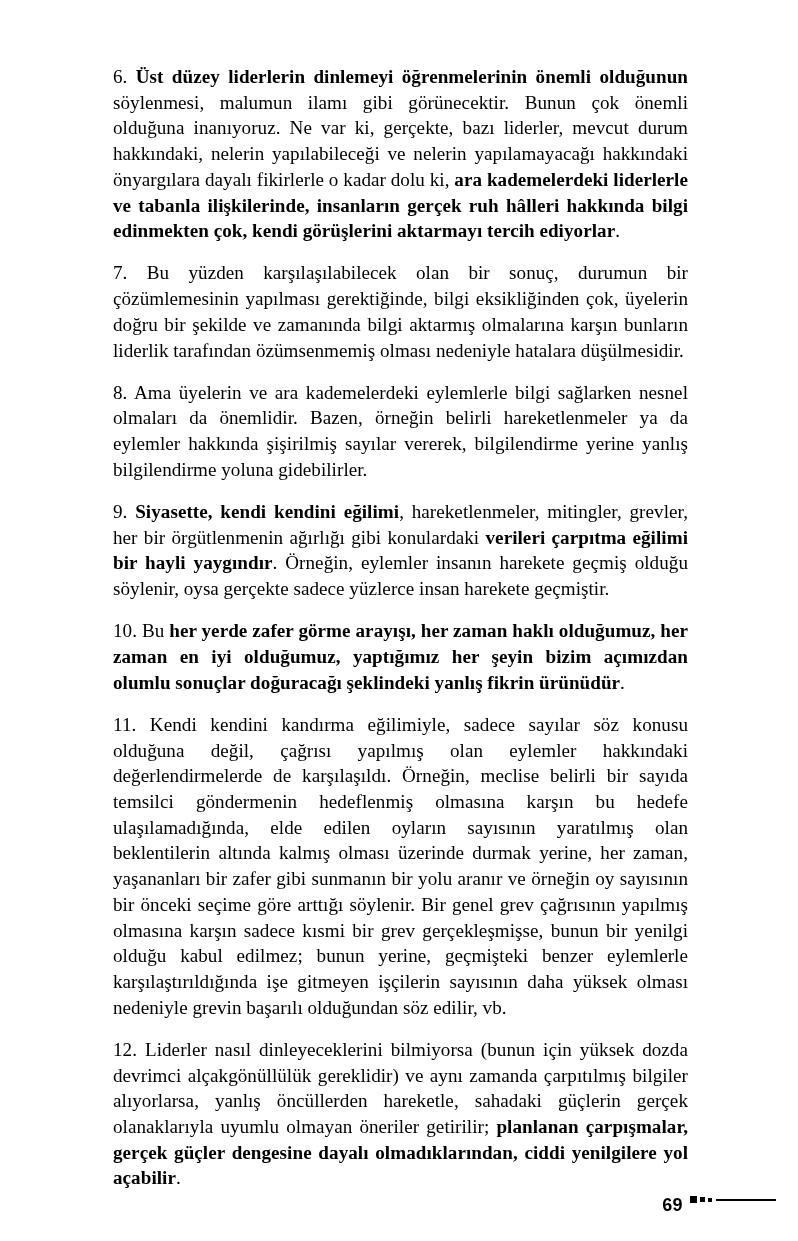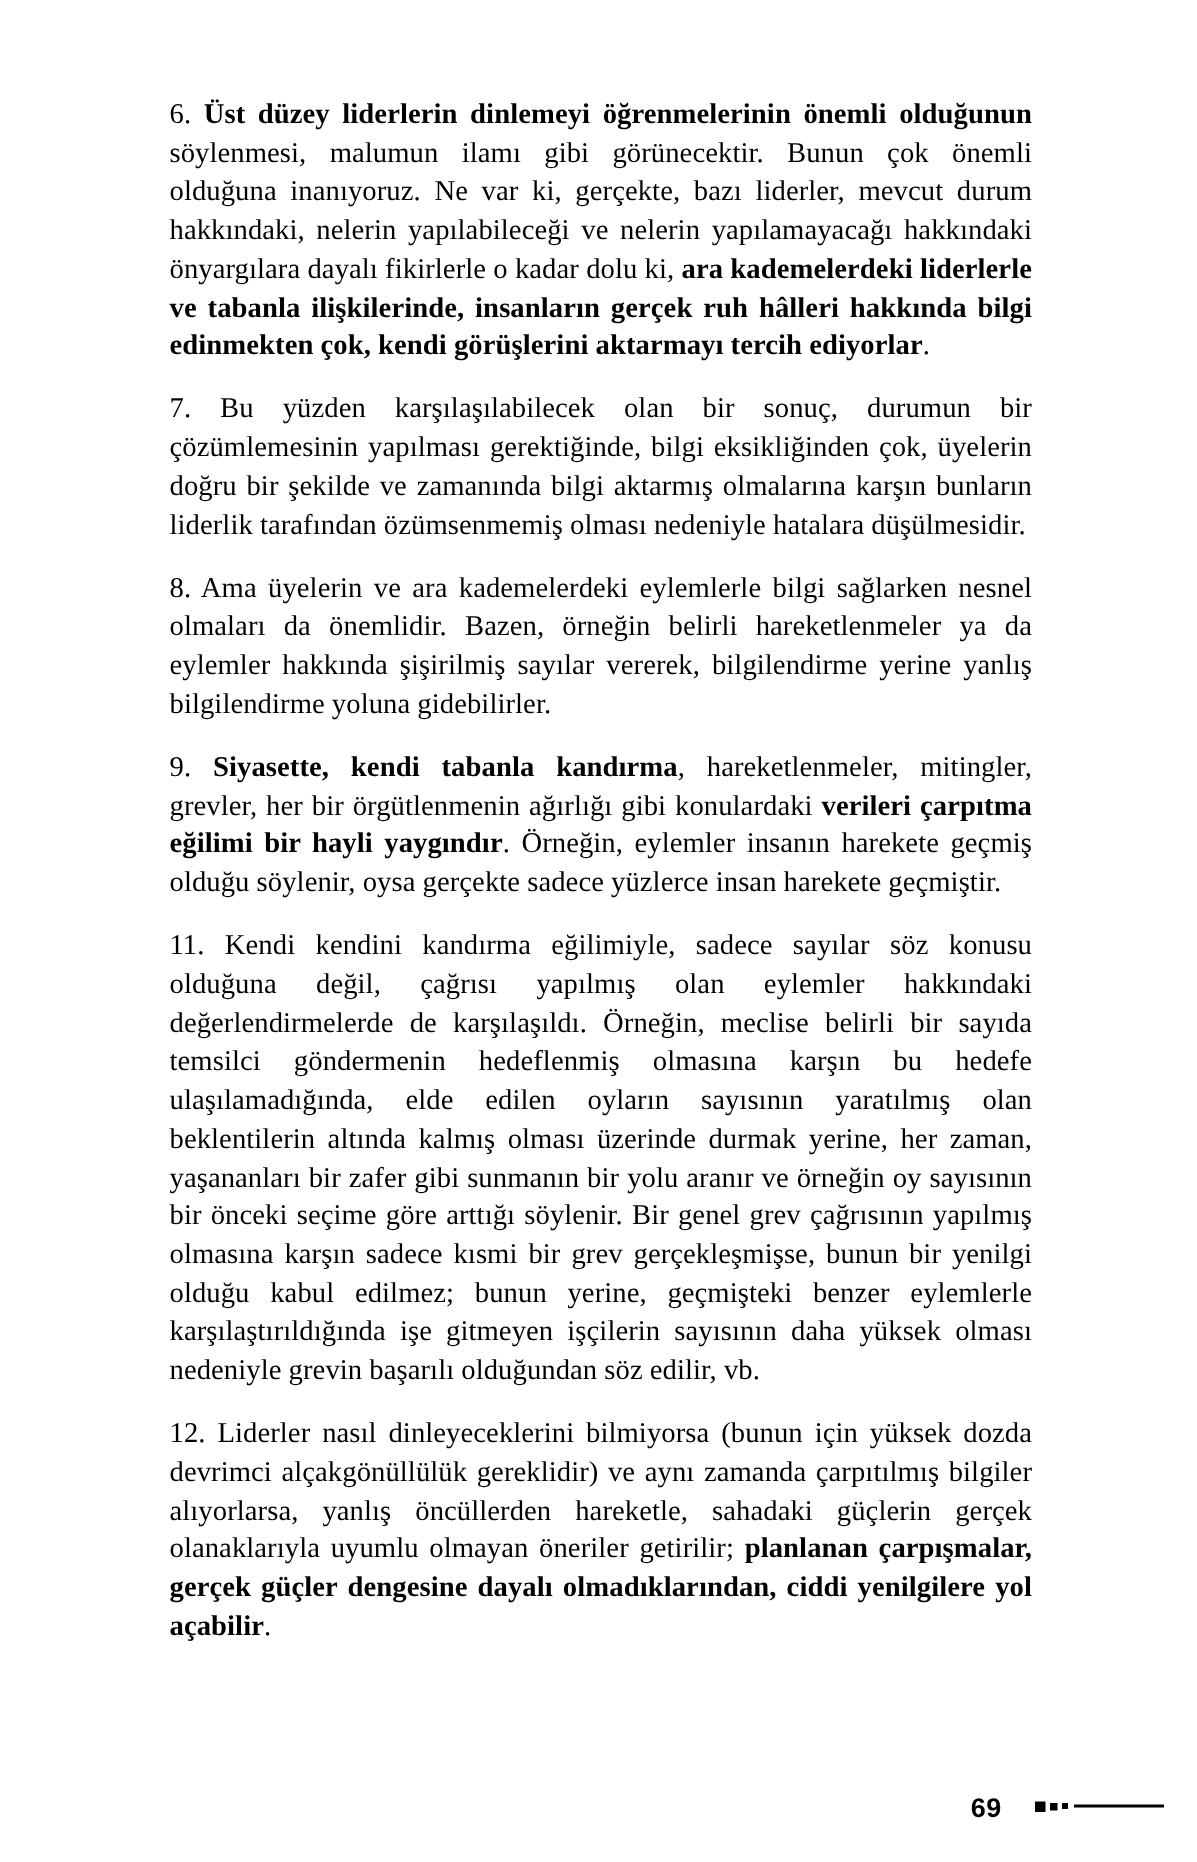--- a/index.html
+++ b/index.html
@@ -49,22 +49,22 @@
     left: 0;
     top: 1196px;
     width: 798px;
     height: 30px;
   }
   .footer-inner {
     position: absolute;
     right: 22px;
     top: 0;
     display: flex;
-    align-items: center;
-    gap: 22px;
+    align-items: flex-start;
+    gap: 7px;
   }
   .page-number {
     font-family: "Liberation Sans", "DejaVu Sans", sans-serif;
     font-size: 18px;
     font-weight: bold;
     letter-spacing: 0.4px;
     line-height: 18px;
   }
   .deco {
     display: flex;
@@ -101,21 +101,22 @@
 </head>
 <body>
 
 <div class="page">
 
   <div class="content">
     <div id="paragraph-list">
         <p class="para" id="para-6"><span>6.</span><b> Üst düzey liderlerin dinlemeyi öğrenmelerinin önemli olduğunun</b><span> söylenmesi, malumun ilamı gibi görünecektir. Bunun çok önemli olduğuna inanıyoruz. Ne var ki, gerçekte, bazı liderler, mevcut durum hakkındaki, nelerin yapılabileceği ve nelerin yapılamayacağı hakkındaki önyargılara dayalı fikirlerle o kadar dolu ki, </span><b>ara kademelerdeki liderlerle ve tabanla ilişkilerinde, insanların gerçek ruh hâlleri hakkında bilgi edinmekten çok, kendi görüşlerini aktarmayı tercih ediyorlar</b><span>.</span></p>
         <p class="para" id="para-7"><span>7.</span><span> Bu yüzden karşılaşılabilecek olan bir sonuç, durumun bir çözümlemesinin yapılması gerektiğinde, bilgi eksikliğinden çok, üyelerin doğru bir şekilde ve zamanında bilgi aktarmış olmalarına karşın bunların liderlik tarafından özümsenmemiş olması nedeniyle hatalara düşülmesidir.</span></p>
         <p class="para" id="para-8"><span>8.</span><span> Ama üyelerin ve ara kademelerdeki eylemlerle bilgi sağlarken nesnel olmaları da önemlidir. Bazen, örneğin belirli hareketlenmeler ya da eylemler hakkında şişirilmiş sayılar vererek, bilgilendirme yerine yanlış bilgilendirme yoluna gidebilirler.</span></p>
-        <p class="para" id="para-9"><span>9.</span><b> Siyasette, kendi tabanla kandırma</b><span>, hareketlenmeler, mitingler, grevler, her bir örgütlenmenin ağırlığı gibi konulardaki </span><b>verileri çarpıtma eğilimi bir hayli yaygındır</b><span>. Örneğin, eylemler insanın harekete geçmiş olduğu söylenir, oysa gerçekte sadece yüzlerce insan harekete geçmiştir.</span></p>
+        <p class="para" id="para-9"><span>9.</span><b> Siyasette, kendi kendini eğilimi</b><span>, hareketlenmeler, mitingler, grevler, her bir örgütlenmenin ağırlığı gibi konulardaki </span><b>verileri çarpıtma eğilimi bir hayli yaygındır</b><span>. Örneğin, eylemler insanın harekete geçmiş olduğu söylenir, oysa gerçekte sadece yüzlerce insan harekete geçmiştir.</span></p>
+        <p class="para" id="para-10"><span>10.</span><span> Bu </span><b>her yerde zafer görme arayışı, her zaman haklı olduğumuz, her zaman en iyi olduğumuz, yaptığımız her şeyin bizim açımızdan olumlu sonuçlar doğuracağı şeklindeki yanlış fikrin ürünüdür</b><span>.</span></p>
         <p class="para" id="para-11"><span>11.</span><span> Kendi kendini kandırma eğilimiyle, sadece sayılar söz konusu olduğuna değil, çağrısı yapılmış olan eylemler hakkındaki değerlendirmelerde de karşılaşıldı. Örneğin, meclise belirli bir sayıda temsilci göndermenin hedeflenmiş olmasına karşın bu hedefe ulaşılamadığında, elde edilen oyların sayısının yaratılmış olan beklentilerin altında kalmış olması üzerinde durmak yerine, her zaman, yaşananları bir zafer gibi sunmanın bir yolu aranır ve örneğin oy sayısının bir önceki seçime göre arttığı söylenir. Bir genel grev çağrısının yapılmış olmasına karşın sadece kısmi bir grev gerçekleşmişse, bunun bir yenilgi olduğu kabul edilmez; bunun yerine, geçmişteki benzer eylemlerle karşılaştırıldığında işe gitmeyen işçilerin sayısının daha yüksek olması nedeniyle grevin başarılı olduğundan söz edilir, vb.</span></p>
         <p class="para" id="para-12"><span>12.</span><span> Liderler nasıl dinleyeceklerini bilmiyorsa (bunun için yüksek dozda devrimci alçakgönüllülük gereklidir) ve aynı zamanda çarpıtılmış bilgiler alıyorlarsa, yanlış öncüllerden hareketle, sahadaki güçlerin gerçek olanaklarıyla uyumlu olmayan öneriler getirilir; </span><b>planlanan çarpışmalar, gerçek güçler dengesine dayalı olmadıklarından, ciddi yenilgilere yol açabilir</b><span>.</span></p>
       </div>
   </div>
 
   <div class="footer">
     <div class="footer-inner">
       <span class="page-number">69</span>
       <span class="deco">
         <span class="sq-lg"></span>

